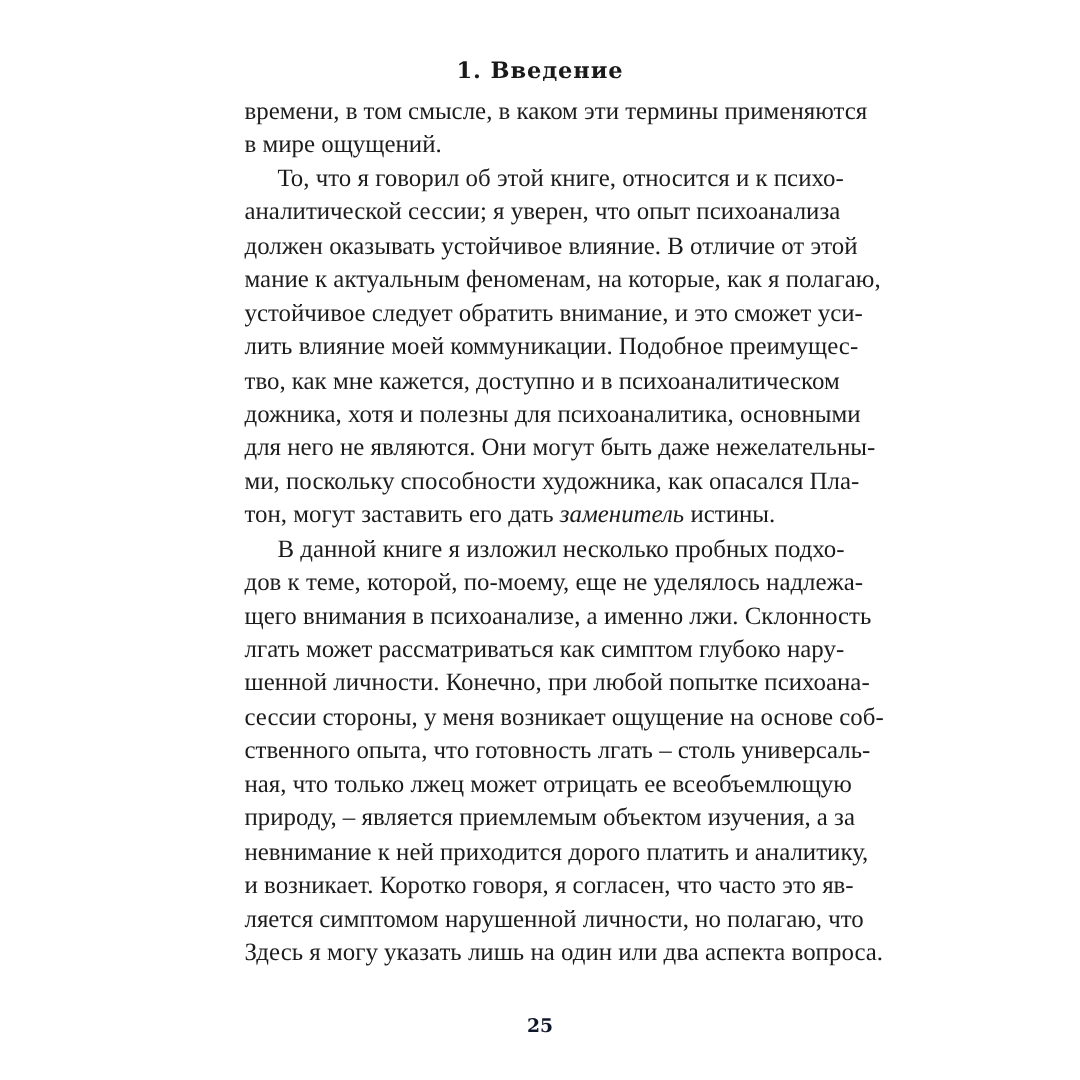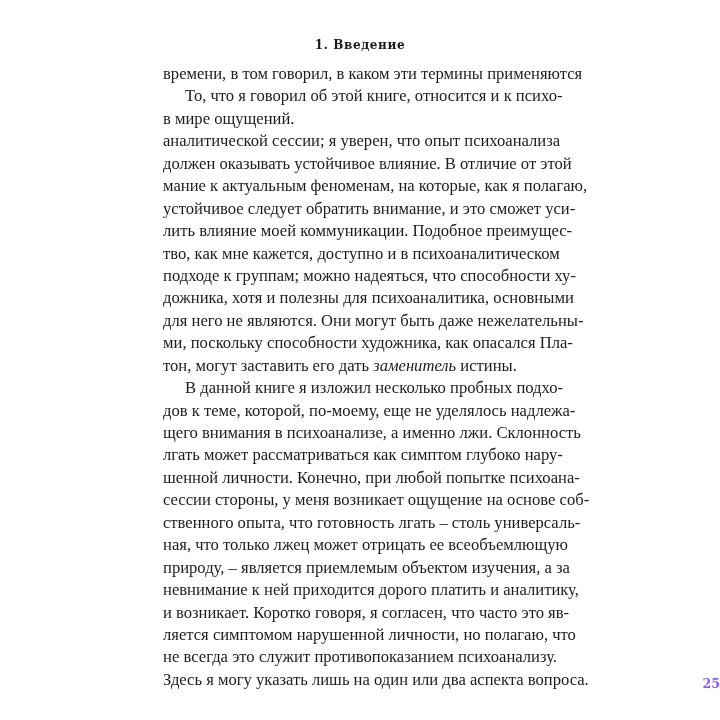--- a/index.html
+++ b/index.html
@@ -1,65 +1,63 @@
 <!DOCTYPE html>
 <html><head>
 <meta charset="utf-8">
 <style>
   html, body { margin: 0; padding: 0; background: #ffffff; }
   body { width: 720px; height: 720px; position: relative; overflow: hidden; }
   .page { position: absolute; left: 0; top: 0; width: 720px; height: 720px; background: #fff; }
   .running-head {
     position: absolute; top: 38px; left: 0; width: 720px; text-align: center;
-    font-family: "DejaVu Serif", serif; font-weight: bold; font-size: 12px;
+    font-family: "DejaVu Serif", serif; font-weight: bold; font-size: 15px;
     letter-spacing: 0.6px; color: #1a1a1a;
   }
   .body-text {
     position: absolute; left: 163px; top: 63px; width: 394px;
     font-family: "Liberation Serif", serif; font-size: 16.6px; line-height: 22.45px;
     color: #1c1c1c;
   }
   .line { display: block; white-space: nowrap; text-align: justify; text-align-last: justify; height: 22.45px; }
   .line.last { text-align-last: left; }
   .line.indent { padding-left: 22px; }
   .line em { font-style: italic; margin-top: 24px; }
   .folio {
-    position: absolute; top: 676px; left: 0; width: 720px; text-align: right;
-    font-family: "DejaVu Serif", serif; font-weight: bold; font-size: 12.5px; color: #8b5cf6;
+    position: absolute; top: 676px; left: 0; width: 720px; text-align: center;
+    font-family: "DejaVu Serif", serif; font-weight: bold; font-size: 12.5px; color: #0f172a;
   }
 </style>
 </head>
 <body>
 
 <div class="page">
   <div class="running-head">1. Введение</div>
   <div class="body-text" id="body">
-      <span class="line">времени, в том говорил, в каком эти термины применяются</span>
+      <span class="line">времени, в том смысле, в каком эти термины применяются</span>
+      <span class="line last">в мире ощущений.</span>
       <span class="line indent">То, что я говорил об этой книге, относится и к психо-</span>
-      <span class="line last">в мире ощущений.</span>
       <span class="line">аналитической сессии; я уверен, что опыт психоанализа</span>
       <span class="line">должен оказывать устойчивое влияние. В отличие от этой</span>
       <span class="line">мание к актуальным феноменам, на которые, как я полагаю,</span>
       <span class="line">устойчивое следует обратить внимание, и это сможет уси-</span>
       <span class="line">лить влияние моей коммуникации. Подобное преимущес-</span>
       <span class="line">тво, как мне кажется, доступно и в психоаналитическом</span>
-      <span class="line">подходе к группам; можно надеяться, что способности ху-</span>
       <span class="line">дожника, хотя и полезны для психоаналитика, основными</span>
       <span class="line">для него не являются. Они могут быть даже нежелательны-</span>
       <span class="line">ми, поскольку способности художника, как опасался Пла-</span>
       <span class="line last"><span>тон, могут заставить его дать </span><em>заменитель</em><span> истины.</span></span>
       <span class="line indent">В данной книге я изложил несколько пробных подхо-</span>
       <span class="line">дов к теме, которой, по-моему, еще не уделялось надлежа-</span>
       <span class="line">щего внимания в психоанализе, а именно лжи. Склонность</span>
       <span class="line">лгать может рассматриваться как симптом глубоко нару-</span>
       <span class="line">шенной личности. Конечно, при любой попытке психоана-</span>
       <span class="line">сессии стороны, у меня возникает ощущение на основе соб-</span>
       <span class="line">ственного опыта, что готовность лгать – столь универсаль-</span>
       <span class="line">ная, что только лжец может отрицать ее всеобъемлющую</span>
       <span class="line">природу, – является приемлемым объектом изучения, а за</span>
       <span class="line">невнимание к ней приходится дорого платить и аналитику,</span>
       <span class="line">и возникает. Коротко говоря, я согласен, что часто это яв-</span>
       <span class="line">ляется симптомом нарушенной личности, но полагаю, что</span>
-      <span class="line">не всегда это служит противопоказанием психоанализу.</span>
       <span class="line last">Здесь я могу указать лишь на один или два аспекта вопроса.</span>
     </div>
   <div class="folio">25</div>
 </div>
 
 </body></html>

